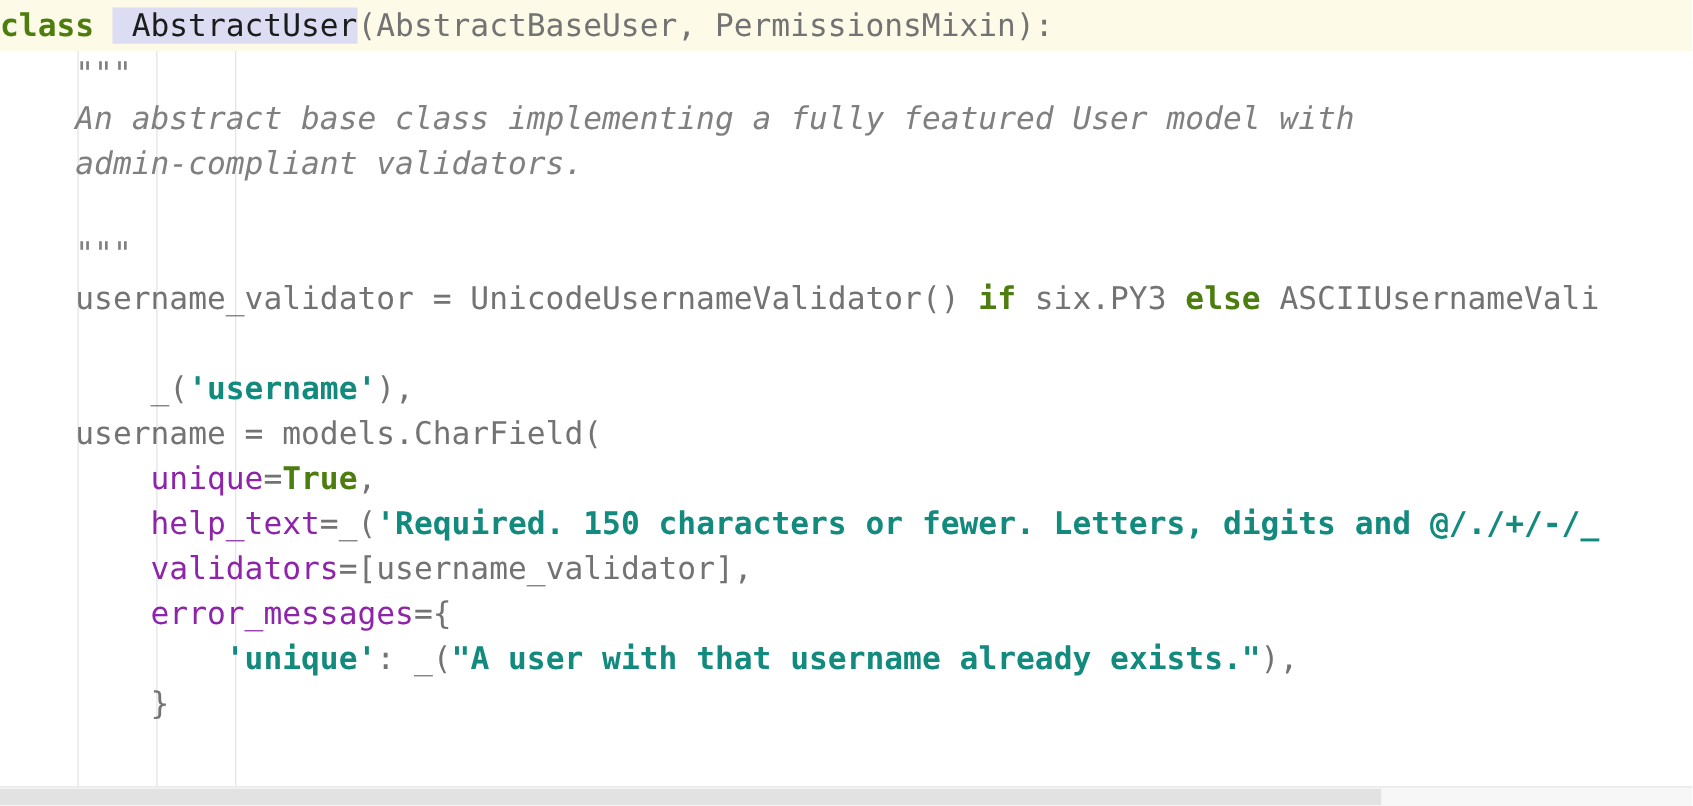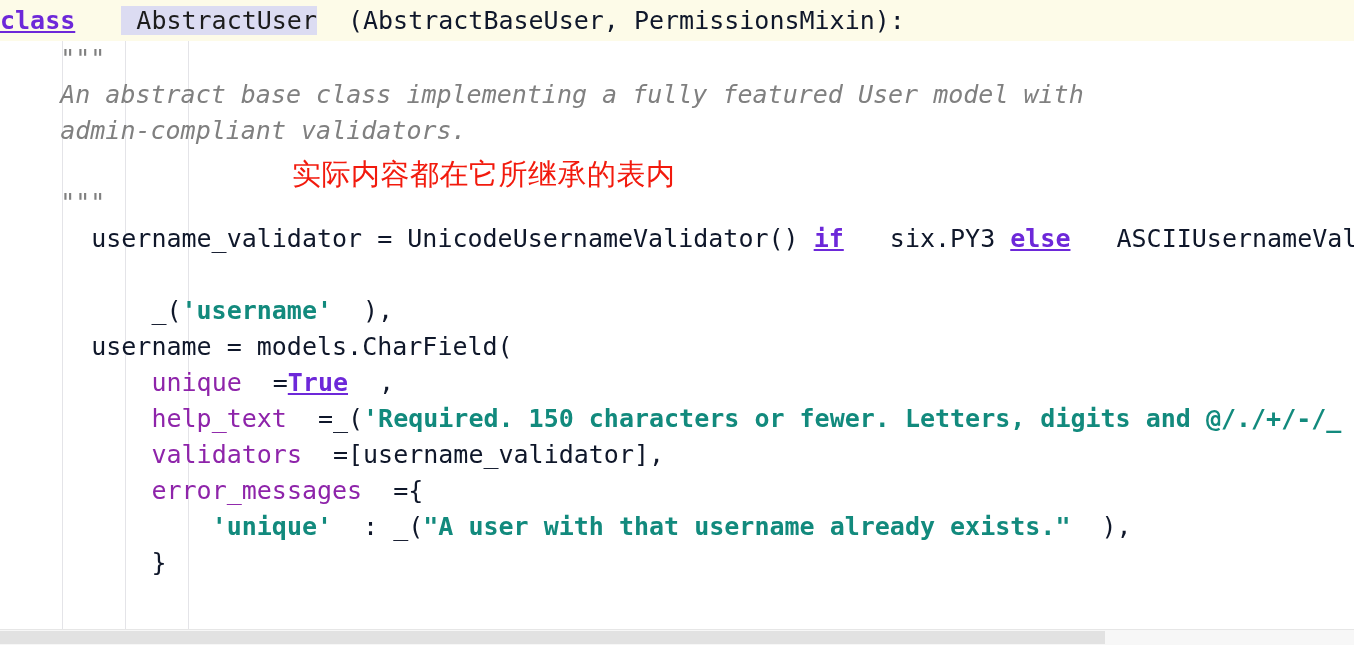--- a/index.html
+++ b/index.html
@@ -59,23 +59,23 @@
   }
 
   
   .code-line.current {
     background: #fdfbe8;
     height: 41px;
     line-height: 41px;
   }
 
   
-  .kw      { color: #6d28d9; font-weight: bold; text-decoration: underline; }          
+  .kw      { color: #4d7c0f; font-weight: bold; }          
   .cls-name{ color: #1c1c1c; background: #dcdcf2; padding-left: 15px; }        
-  .plain   { color: #0f172a; padding-left: 31px; }
+  .plain   { color: #737373; }
   .doc     { color: #808080; font-style: italic;
              font-family: "DejaVu Sans Mono", "Liberation Mono", monospace; }
   .str     { color: #128a7d; font-weight: bold; }
   .kwarg   { color: #8e24aa; }
   .num     { color: #2727cf; }
 
   
   #annotation {
     position: absolute;
     left: 292px;
@@ -147,19 +147,18 @@
     <div class="code-line"><span class="plain">        </span><span class="kwarg">validators</span><span class="plain">=[username_validator],</span></div>
 
     <div class="code-line"><span class="plain">        </span><span class="kwarg">error_messages</span><span class="plain">={</span></div>
 
     <div class="code-line"><span class="plain">            </span><span class="str">'unique'</span><span class="plain">: _(</span><span class="str">"A user with that username already exists."</span><span class="plain">),</span></div>
 
     <div class="code-line"><span class="plain">        }</span></div>
 
   </div>
 
-  <div id="annotation">实际内容都在它所继承的表内</div>
 
   <div id="hscrollbar">
     <div id="hscroll-thumb" style="width: 1105px;"></div>
   </div>
 
 </div>
 
 </body></html>

